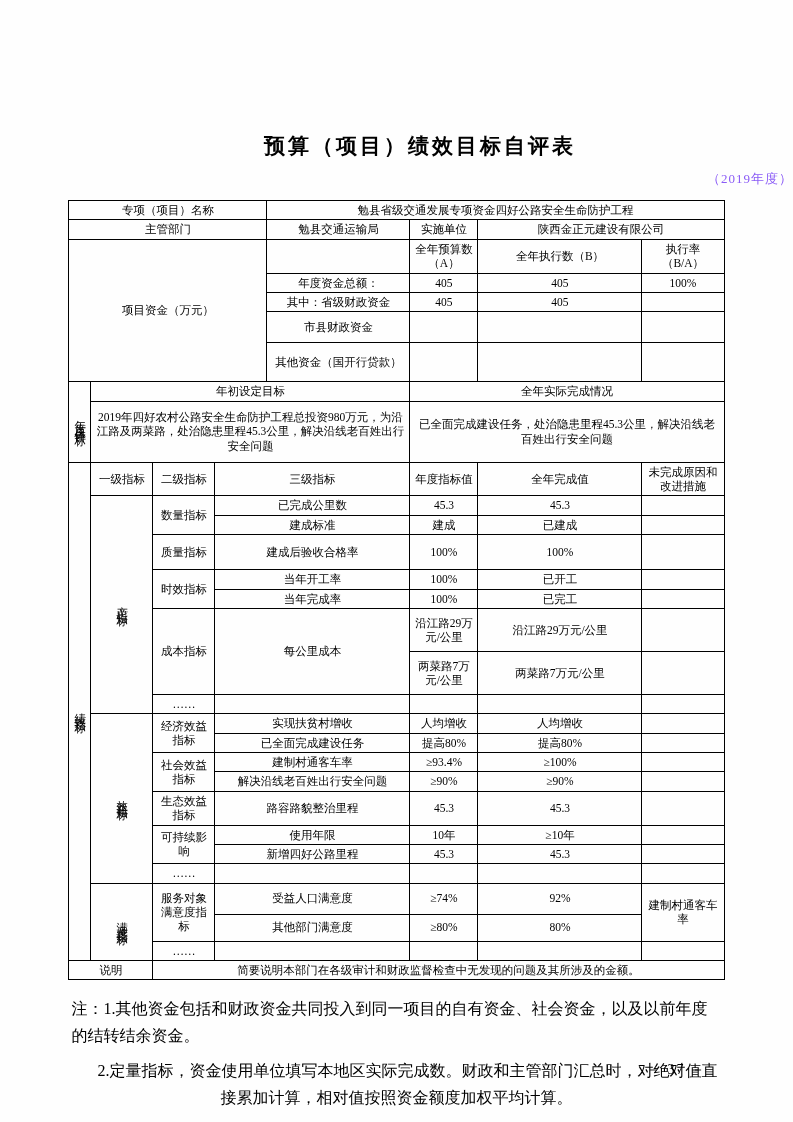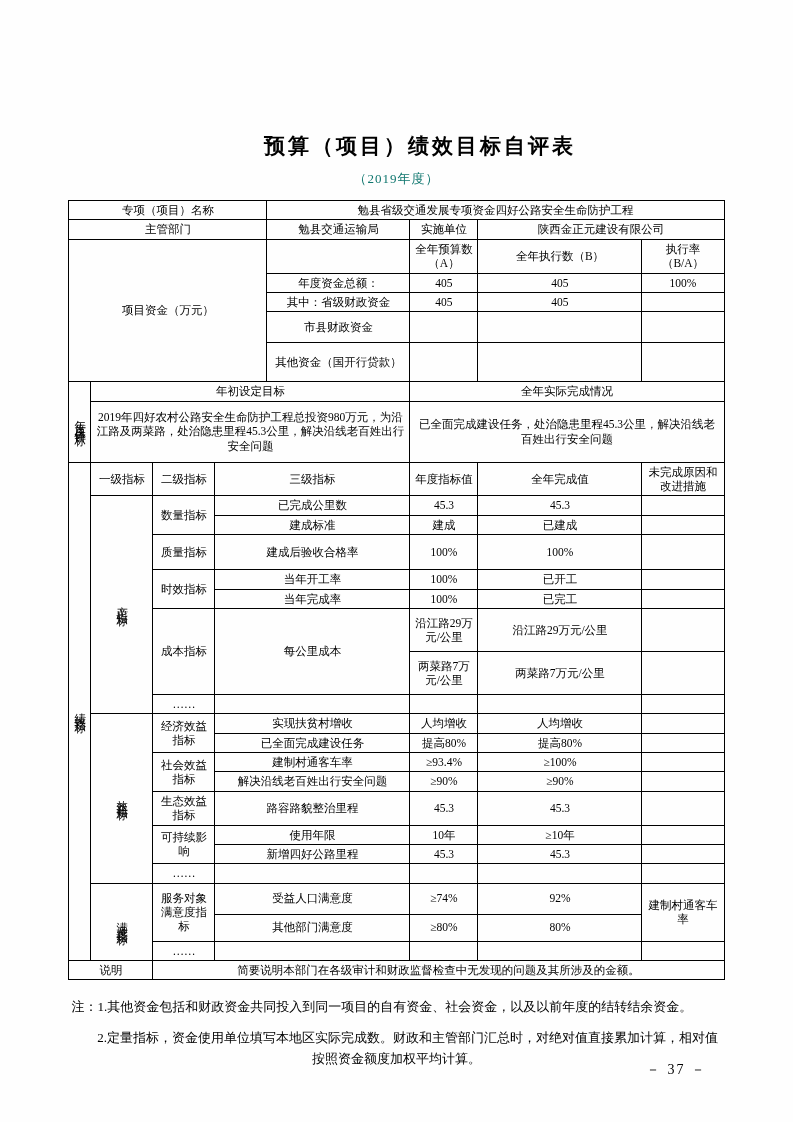--- a/index.html
+++ b/index.html
@@ -22,25 +22,25 @@
   .doc-title {
     text-align: center;
     font-size: 21px;
     font-weight: bold;
     letter-spacing: 3px;
     margin-top: 132px;
     color: #000;
     padding-left: 47px;
   }
   .doc-subtitle {
-    text-align: center;
+    text-align: right;
     font-size: 13px;
     margin-top: 10px;
     letter-spacing: 1px;
-    color: #0f766e;
+    color: #8b5cf6;
   }
   table.main {
     border-collapse: collapse;
     width: 655px;
     margin: 12px auto 16px auto;
     table-layout: fixed;
   }
   table.main td {
     border: 1px solid #000;
     font-size: 11.5px;
@@ -68,21 +68,21 @@
   }
   td.just {
     text-align: left;
     padding: 4px 6px;
     line-height: 1.5;
     font-size: 11.5px;
   }
   .notes {
     width: 650px;
     margin: 14px auto 0 auto;
-    font-size: 13px;
+    font-size: 16px;
     line-height: 1.65;
     color: #000;
   }
   .notes p {
     margin: 0 0 9px 0;
     text-indent: 0;
   }
   .notes p.indent {
     text-indent: 22px;
     text-align: center;

